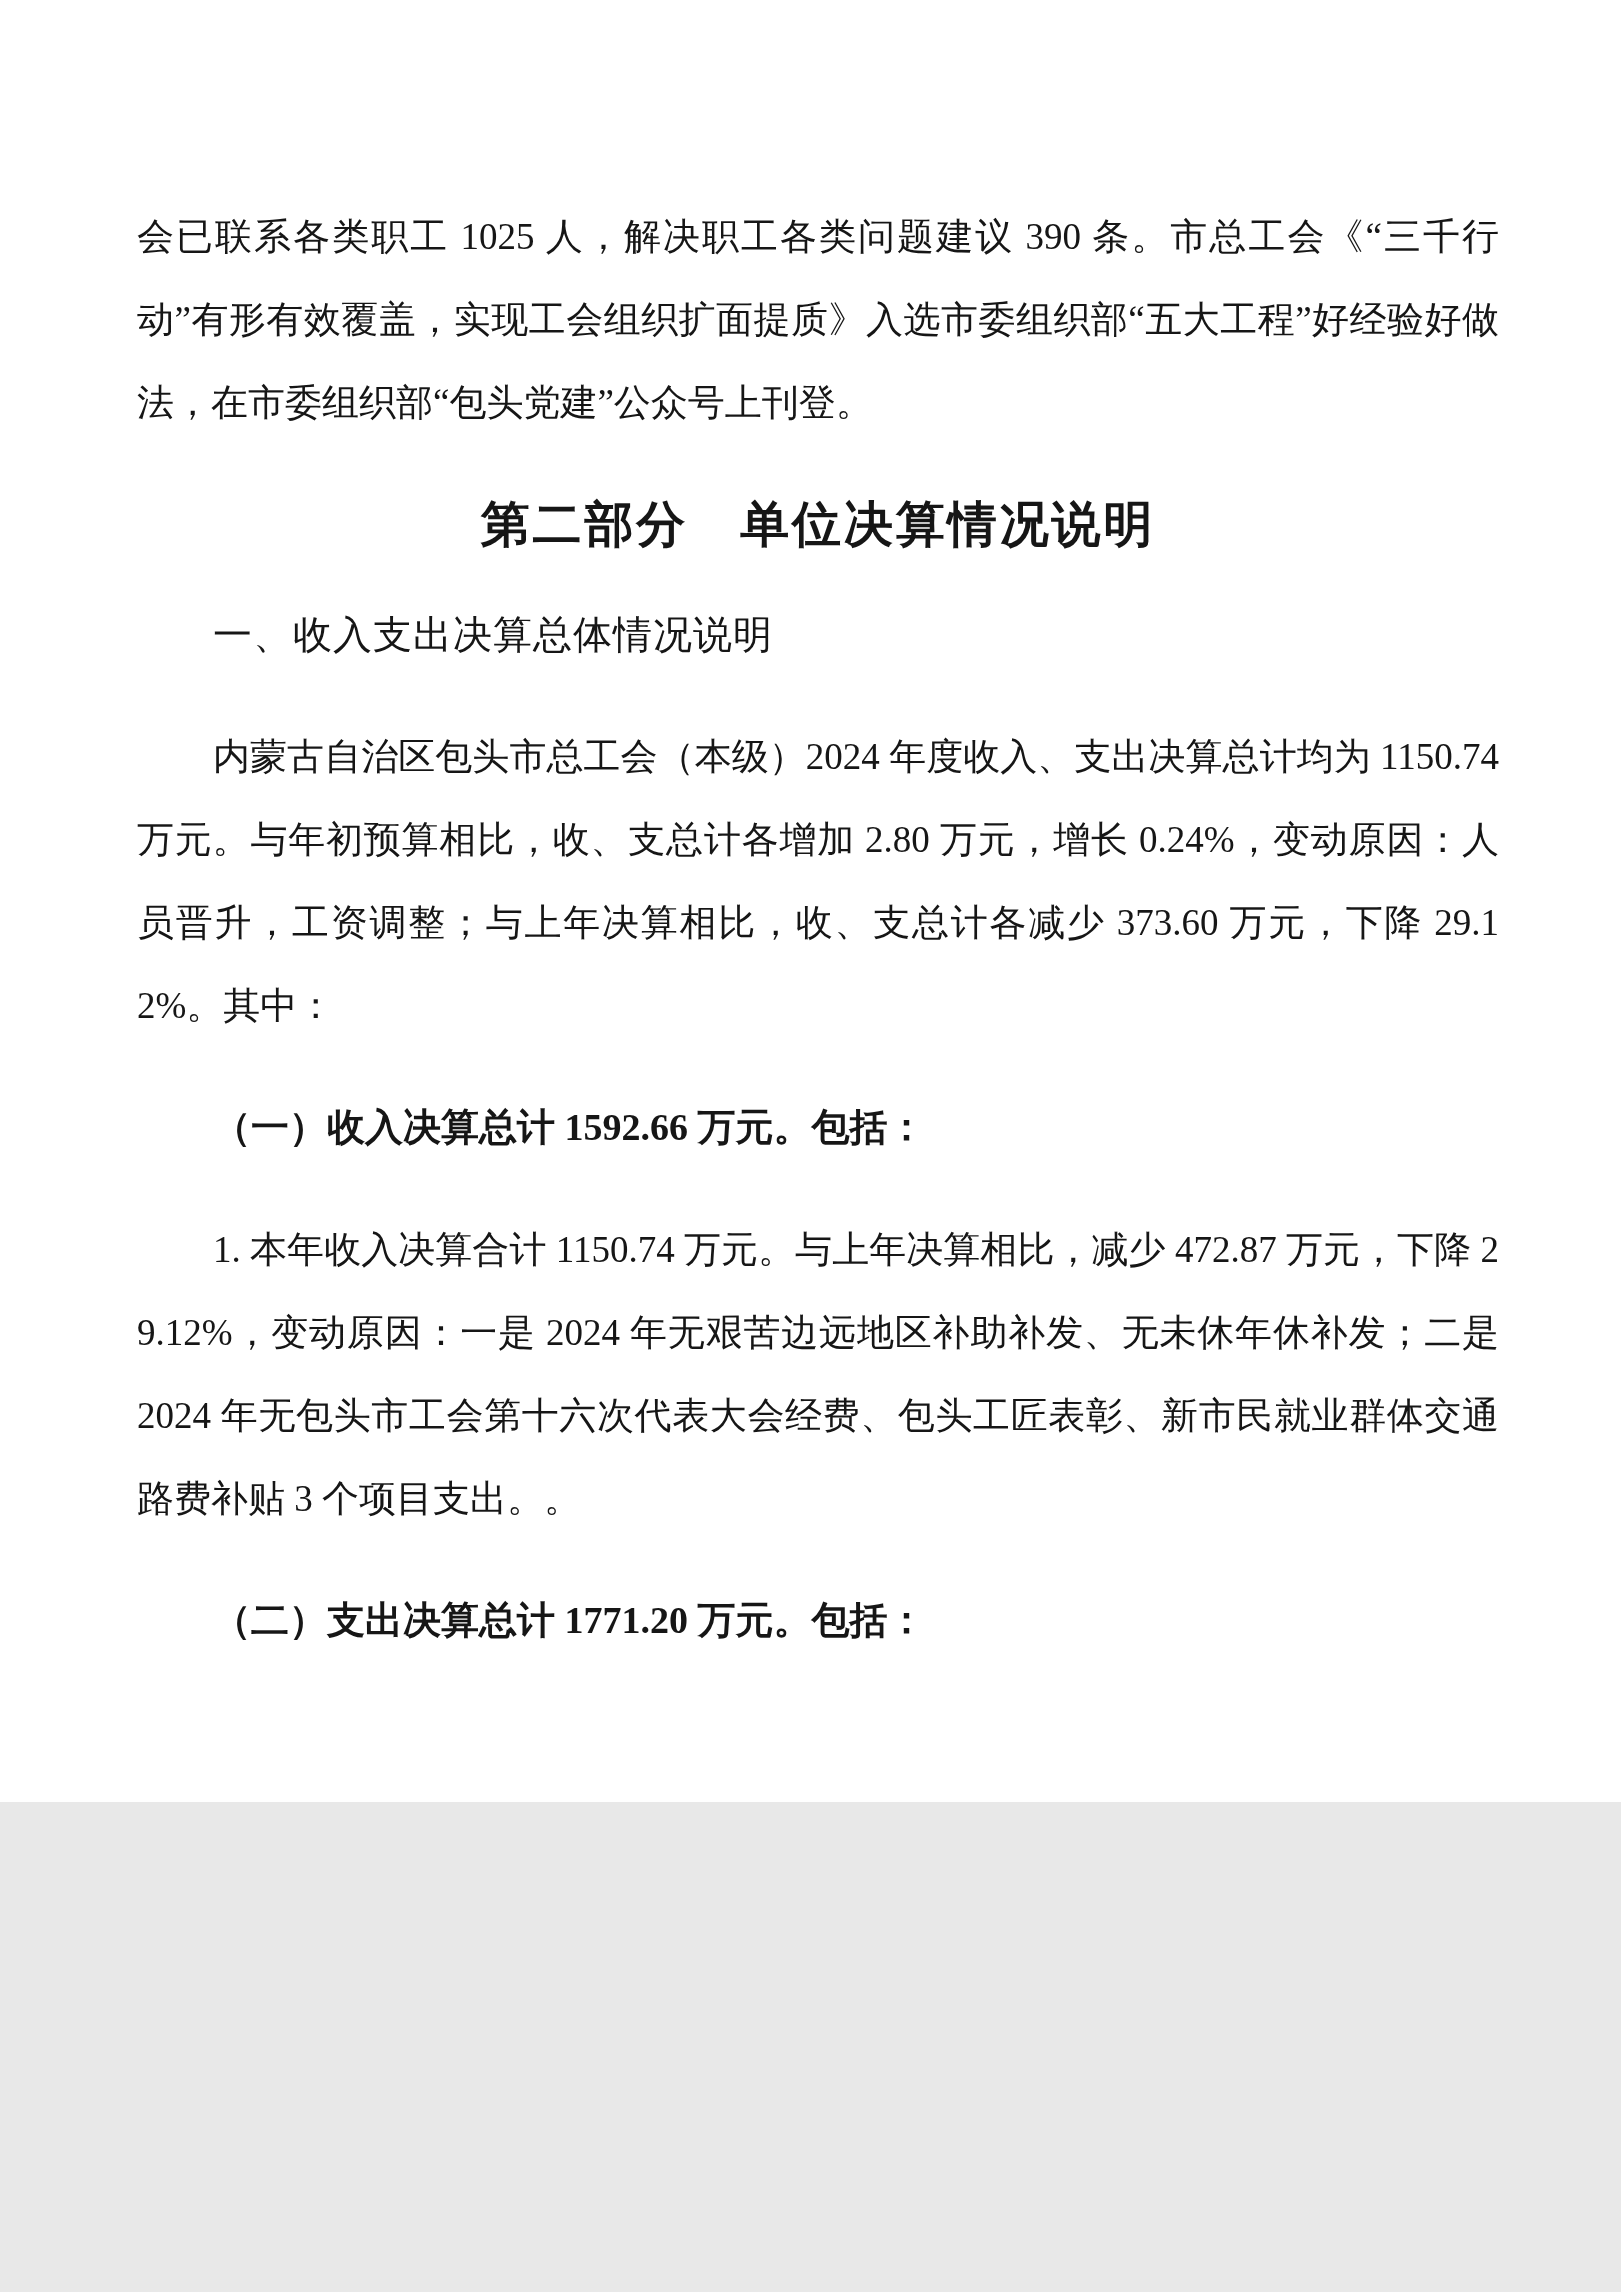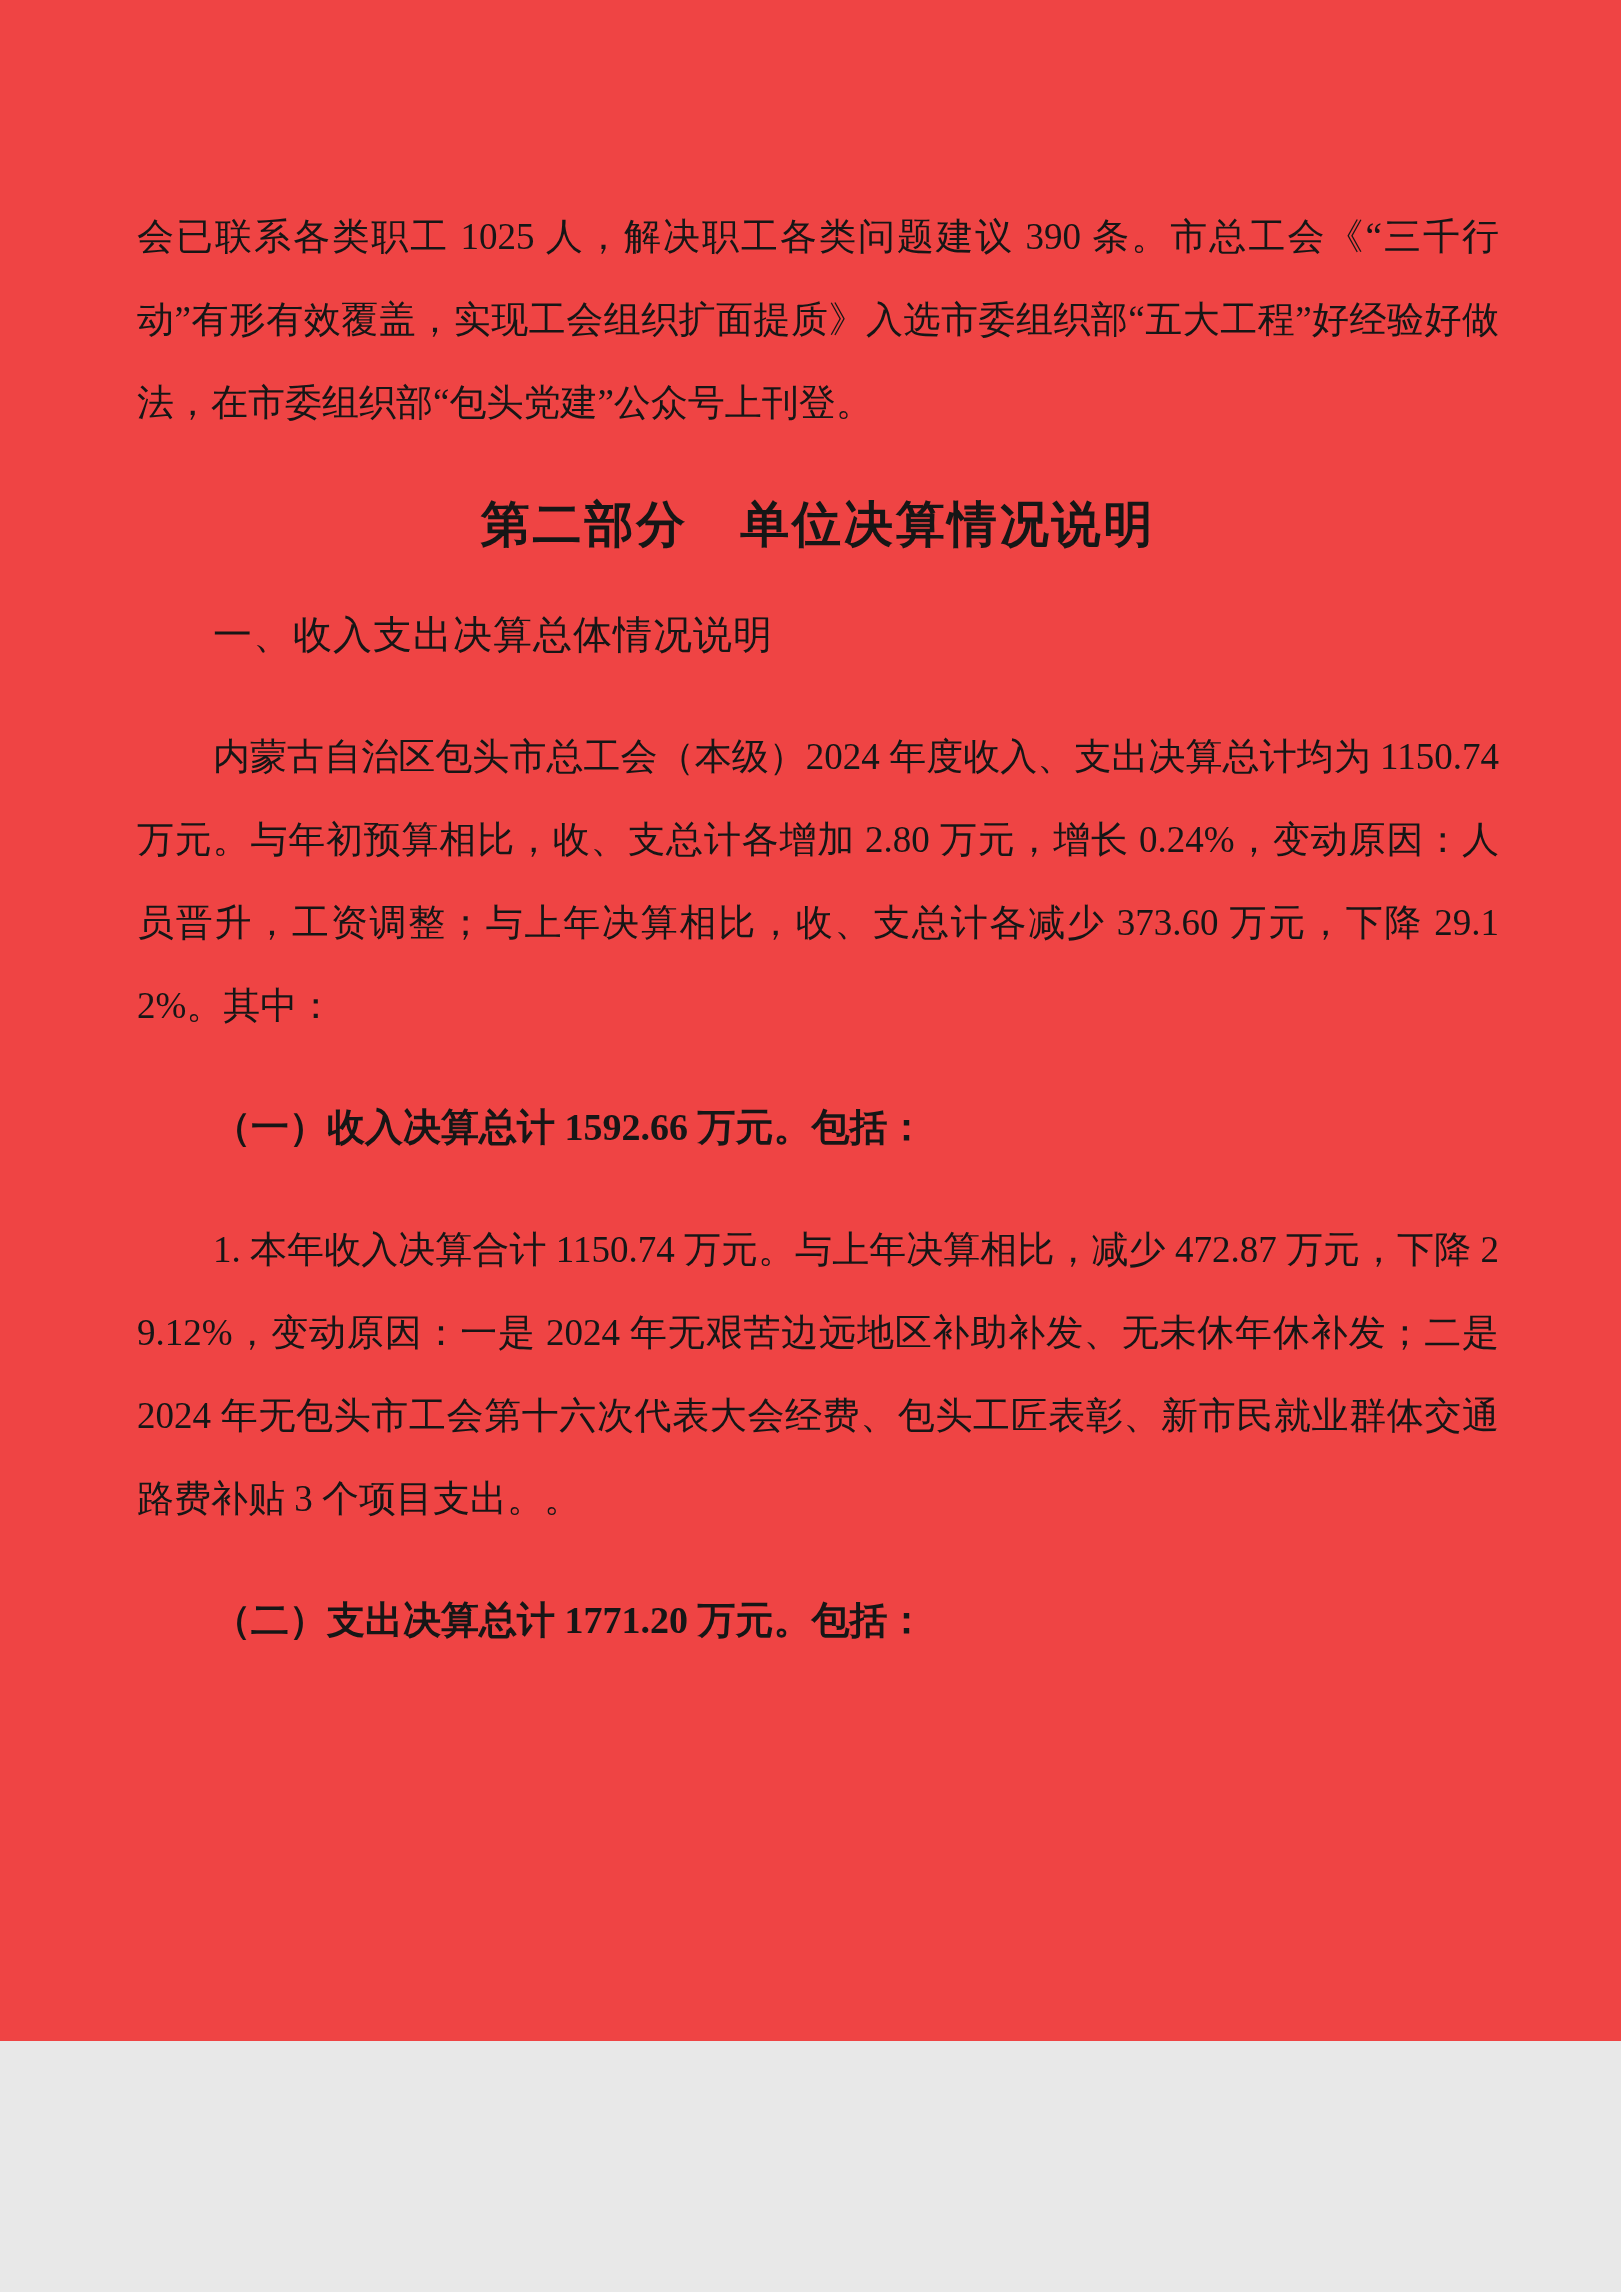--- a/index.html
+++ b/index.html
@@ -3,23 +3,23 @@
 <meta charset="utf-8">
 <style>
   html, body {
     margin: 0;
     padding: 0;
     background: #e8e8e8;
   }
   .page {
     position: relative;
     width: 1621px;
-    height: 2041px;
+    height: 1802px;
     margin: 0 auto;
-    background: #ef4444;
+    background: #ffffff;
     color: #161616;
     font-family: "Liberation Serif", "DejaVu Serif", serif;
     overflow: hidden;
   }
   .content {
     position: absolute;
     left: 137px;
     top: 195px;
     width: 1362px;
   }

